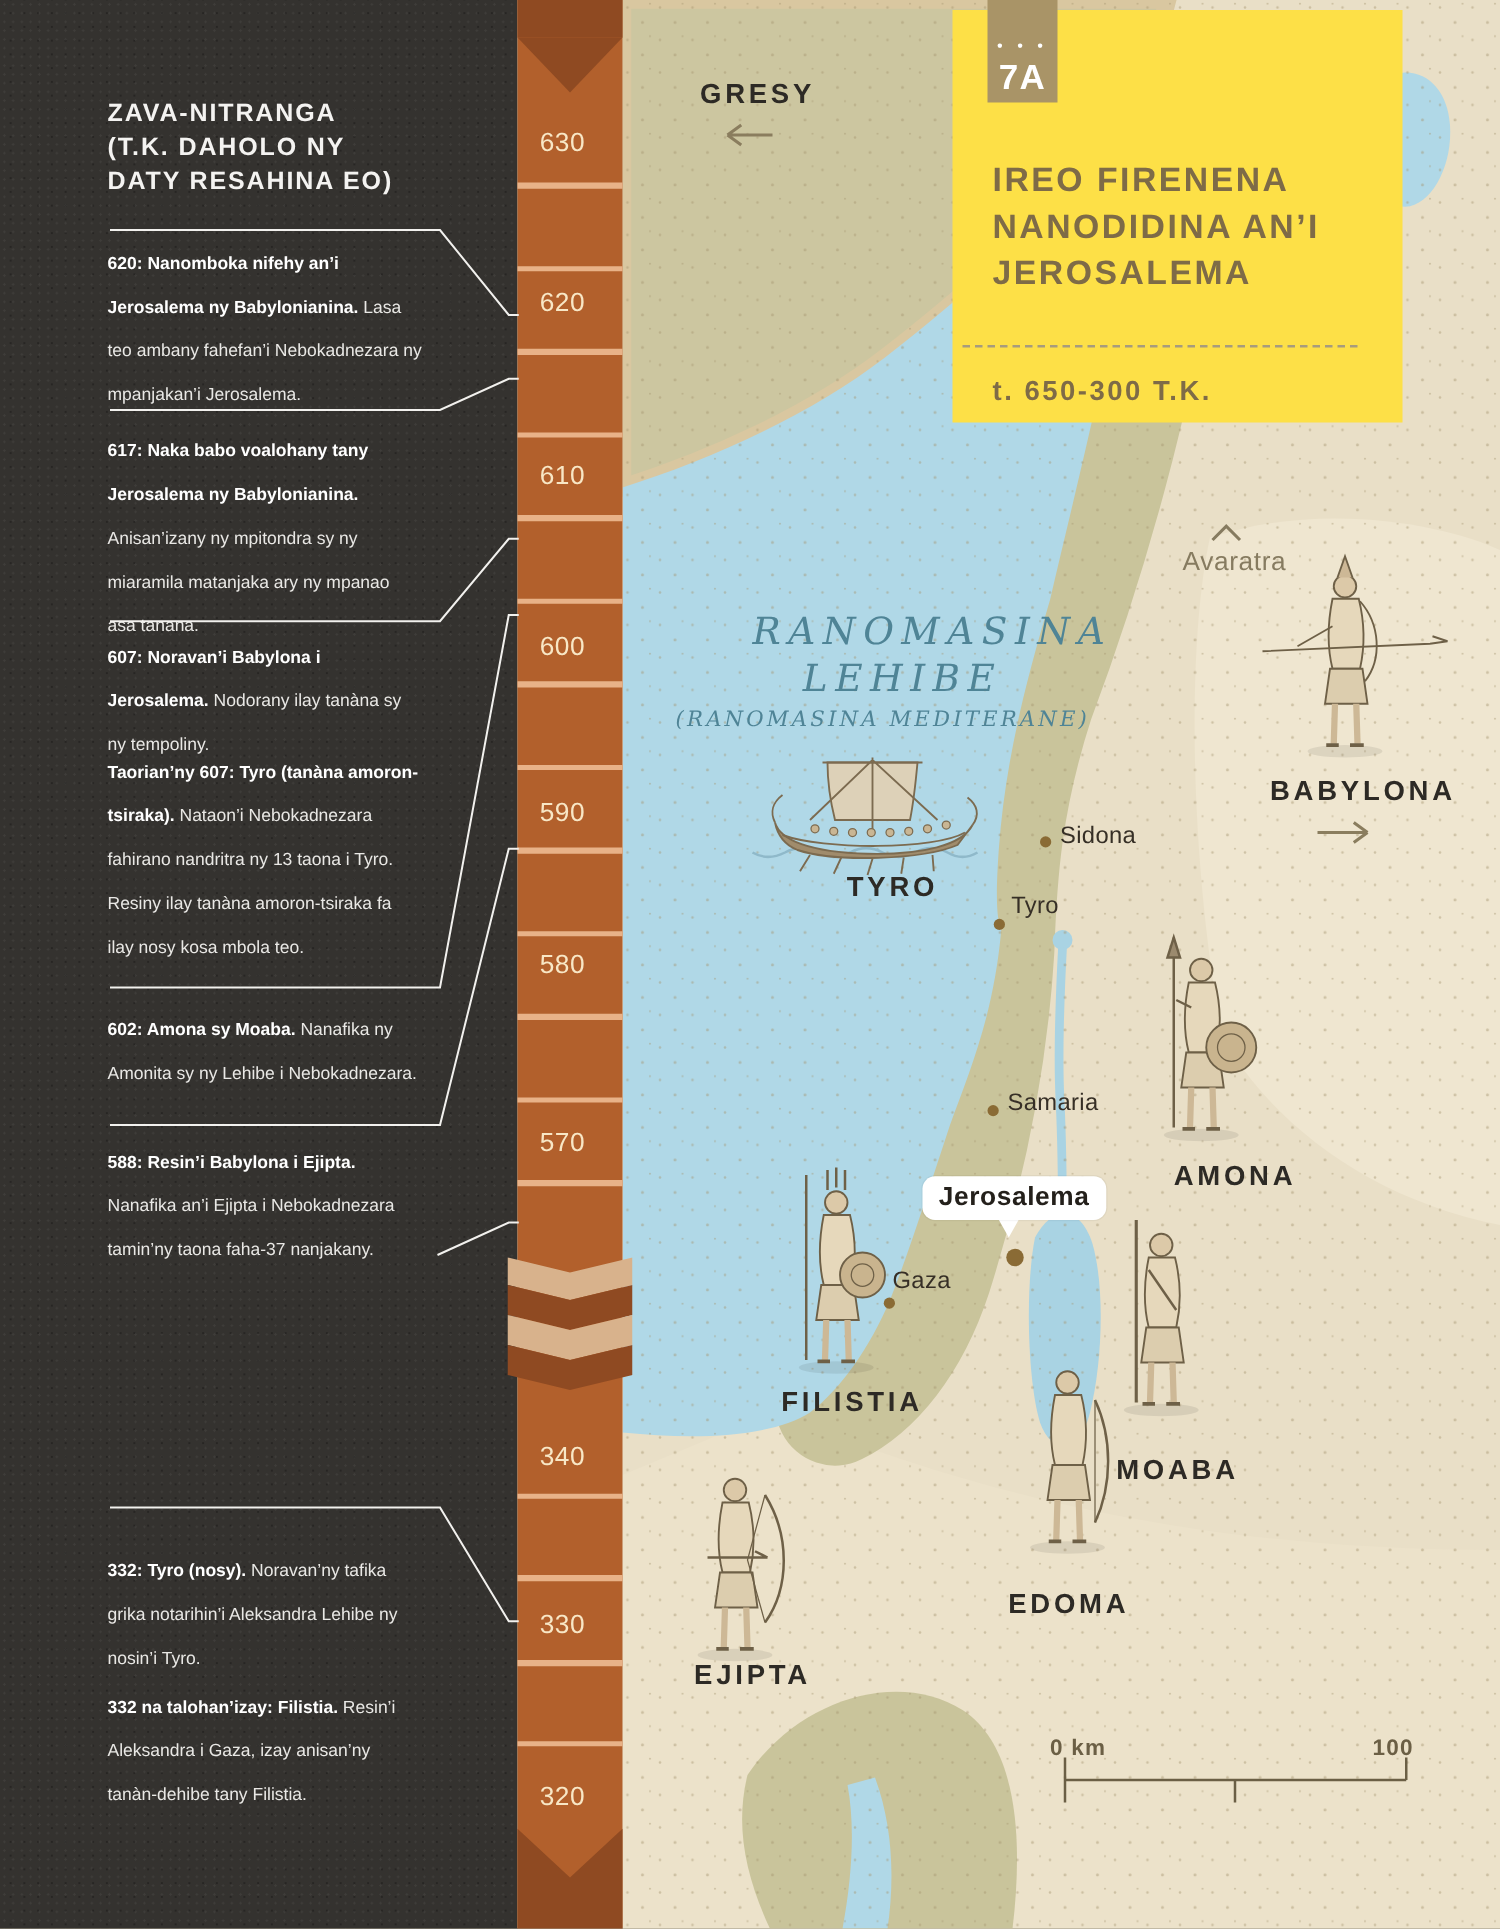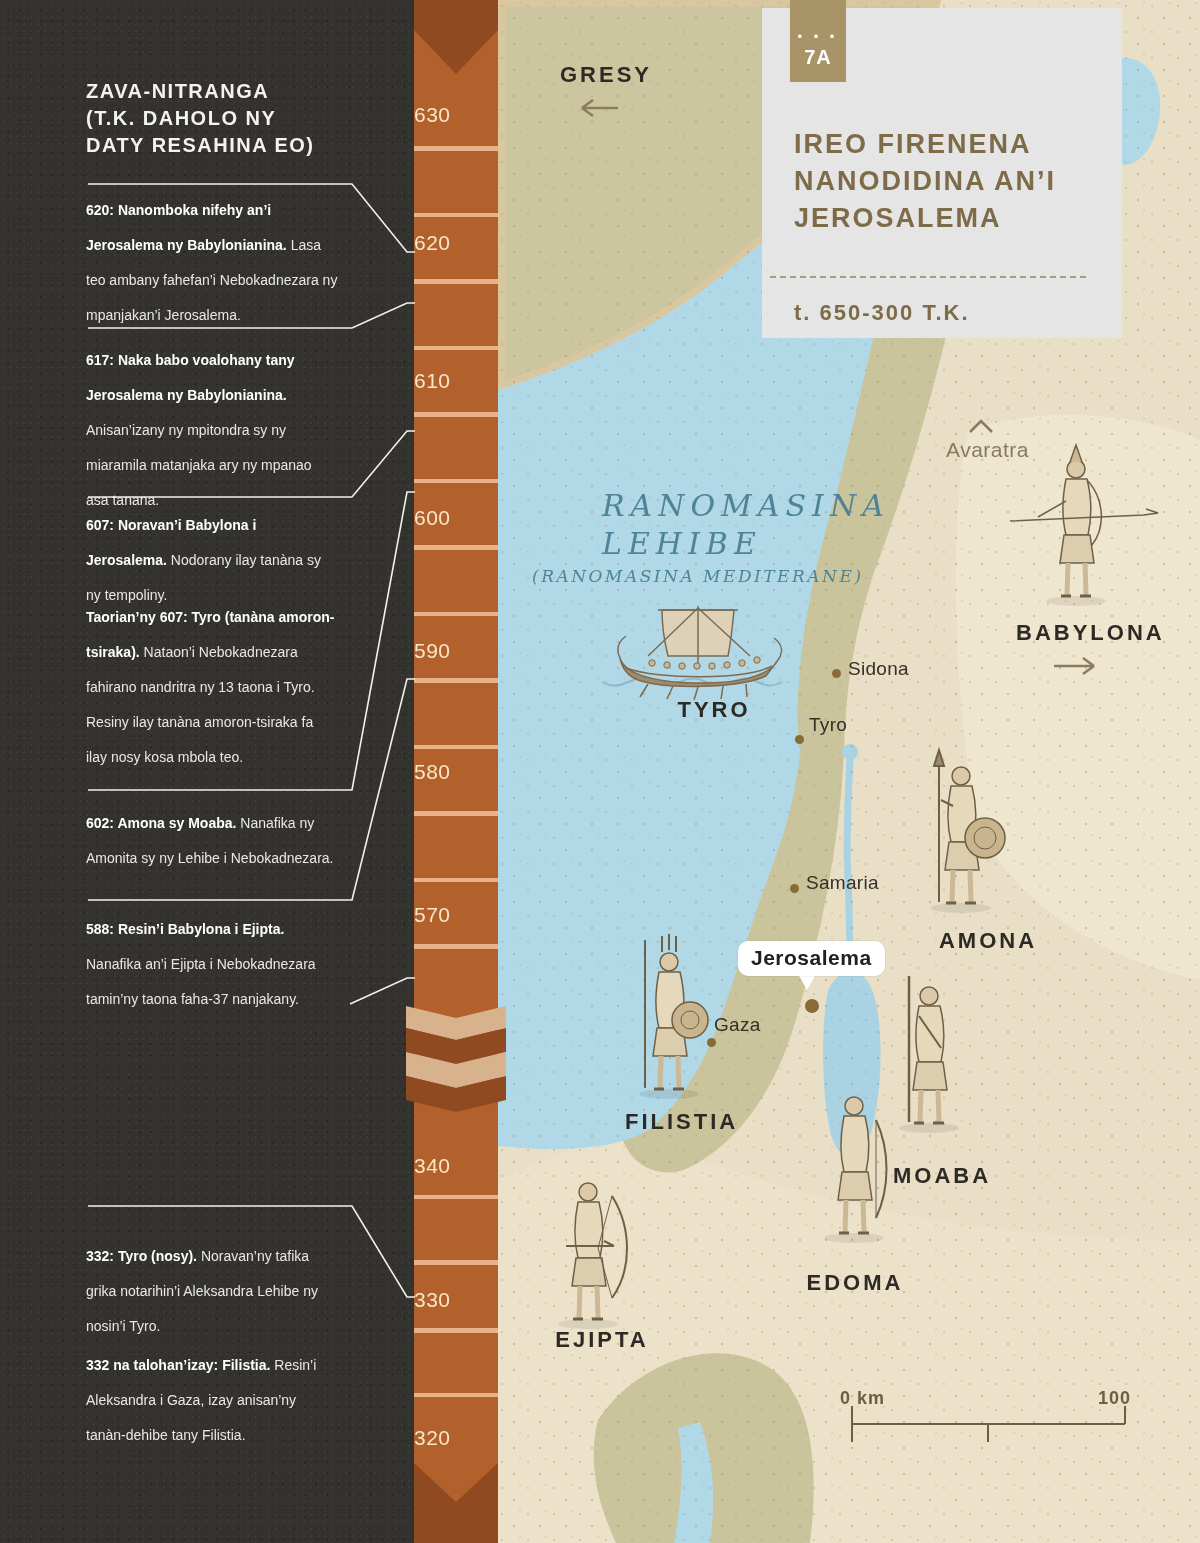--- a/index.html
+++ b/index.html
@@ -13,42 +13,42 @@
          background-size:7px 7px,11px 11px;background-position:0 0,3px 5px;}
   .panel-heading{position:absolute;left:86px;top:78px;width:300px;
          color:#f4f3f1;font-size:20px;line-height:27px;font-weight:bold;
          letter-spacing:1.5px;white-space:pre-line;}
   .event{position:absolute;left:86px;width:252px;color:#e9e8e5;
          font-size:14px;line-height:35px;}
   .event b{color:#ffffff;font-weight:bold;}
   .connectors{position:absolute;left:0;top:0;z-index:5;pointer-events:none;}
   
   .bar-svg{position:absolute;left:406px;top:0;z-index:2;}
-  .bar-num{position:absolute;left:414px;width:72px;z-index:4;
+  .bar-num{position:absolute;left:414px;width:72px;text-align:center;z-index:4;
            color:#f8e7c6;font-size:21px;font-weight:500;letter-spacing:.5px;}
   
   .map{position:absolute;left:498px;top:0;width:780px;height:1543px;}
   .map-bg{position:absolute;left:0;top:0;}
   .maplabel{position:absolute;color:#2d2a25;font-weight:bold;font-size:22px;
             letter-spacing:3px;text-align:center;}
   .citylabel{position:absolute;color:#362f26;font-size:19px;letter-spacing:.3px;}
   .compass{position:absolute;color:#867b60;font-size:21px;letter-spacing:.5px;}
   .sealabel{position:absolute;color:#4f8496;font-family:"DejaVu Serif","Liberation Serif",serif;
-            font-style:italic;text-align:left;}
+            font-style:italic;text-align:right;}
   .dot{position:absolute;background:#8a6b35;border-radius:50%;}
   .jbox{position:absolute;background:#ffffff;color:#24201b;font-weight:bold;
         font-size:21px;padding:5px 13px 6px 13px;letter-spacing:.5px;box-shadow:0 0 0 1px rgba(0,0,0,.04);}
   .jtri{position:absolute;width:0;height:0;border-left:9px solid transparent;
         border-right:9px solid transparent;border-top:16px solid #ffffff;}
   
-  .card{position:absolute;left:762px;top:8px;width:360px;height:330px;background:#e5e5e5;z-index:6;}
+  .card{position:absolute;left:762px;top:8px;width:360px;height:330px;background:#fde047;z-index:6;}
   .badge{position:absolute;left:790px;top:0;width:56px;height:82px;background:#a99467;z-index:7;
          color:#fff;text-align:center;}
   .badge .dots{margin-top:32px;font-size:13px;letter-spacing:4px;line-height:10px;}
-  .badge .num{font-size:20px;font-weight:bold;letter-spacing:1px;margin-top:4px;}
+  .badge .num{font-size:28px;font-weight:bold;letter-spacing:1px;margin-top:4px;}
   .card-title{position:absolute;left:32px;top:118px;width:305px;color:#7e6b47;
               font-size:27px;line-height:37px;font-weight:bold;letter-spacing:2px;}
   .card-divider{position:absolute;left:8px;top:268px;width:316px;border-top:2px dashed #a79c7d;}
   .card-sub{position:absolute;left:32px;top:292px;color:#7e6b47;font-size:22px;
             font-weight:bold;letter-spacing:2px;}
   .scaletext{position:absolute;color:#6b5f45;font-size:18px;font-weight:bold;letter-spacing:1px;}
 </style>
 </head>
 <body>
 

